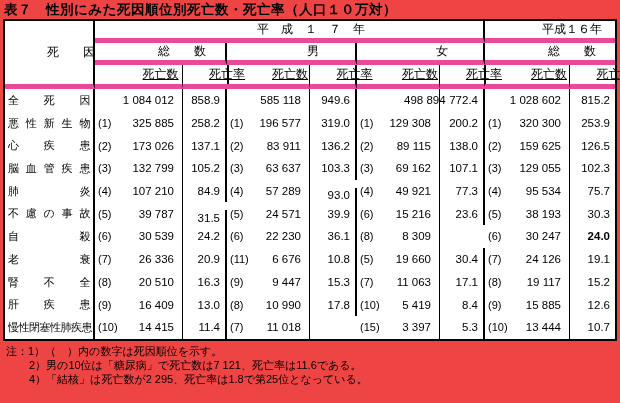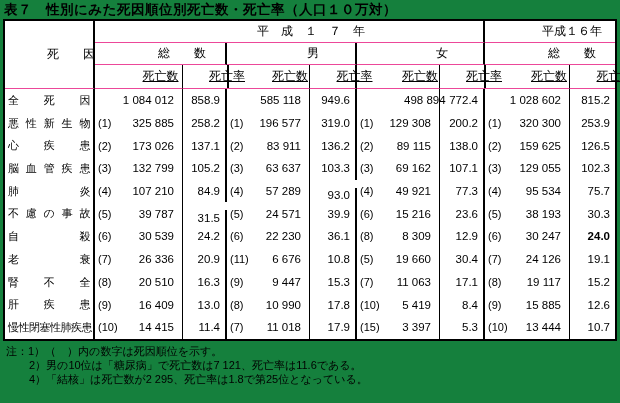--- a/index.html
+++ b/index.html
@@ -1,20 +1,20 @@
 <!DOCTYPE html>
 <html><head>
 <meta charset="utf-8">
 <style>
   * { box-sizing: border-box; margin: 0; padding: 0; }
   html,body { background:#fff; }
   .page {
     position: relative;
     width: 620px; height: 403px;
-    background: #15803d;
+    background: #ef4444;
     color: #000;
     font-family: "Liberation Sans", "DejaVu Sans", sans-serif;
     overflow: hidden;
   }
   .title {
     position: absolute; top: 1px; left: 4px;
     font-size: 13.5px; font-weight: bold;
     letter-spacing: 0.5px;
     white-space: nowrap;
   }
@@ -27,21 +27,21 @@
     background: #fff;
   }
   .c {
     display: flex; align-items: center; justify-content: center;
     font-size: 12px;
     white-space: nowrap;
     overflow: visible;
   }
   .bR1 { border-right: 1px solid #000; }
   .bR2 { border-right: 2px solid #000; }
-  .bB1 { border-bottom: 1px solid #ec4899; padding-left: 44px; }
+  .bB1 { border-bottom: 5px solid #ec4899; padding-left: 44px; }
   .corner { grid-column: 1; grid-row: 1 / 4; }
   .gh17 { grid-column: 2 / 8; grid-row: 1; }
   .gh16 { grid-column: 8 / 10; grid-row: 1; }
   .sh-total  { grid-column: 2 / 4; grid-row: 2; }
   .sh-male   { grid-column: 4 / 6; grid-row: 2; }
   .sh-female { grid-column: 6 / 8; grid-row: 2; }
   .sh-t16    { grid-column: 8 / 10; grid-row: 2; }
   .ch { grid-row: 3; text-decoration: underline; }
   .cause {
     display: block;
@@ -233,21 +233,20 @@
       <div class="c rate bR2" style="grid-area: 10 / 3;">24.2</div>
       <div class="c n bR1" style="grid-area: 10 / 4;">
         <span class="rank">(6)</span>
         <span class="val">22 230</span>
       </div>
       <div class="c rate bR2" style="grid-area: 10 / 5;">36.1</div>
       <div class="c n bR1" style="grid-area: 10 / 6;">
         <span class="rank">(8)</span>
         <span class="val">8 309</span>
       </div>
-      <div class="c rate bR2" style="grid-area: 10 / 7;">12.9</div>
       <div class="c n bR1" style="grid-area: 10 / 8;">
         <span class="rank">(6)</span>
         <span class="val">30 247</span>
       </div>
       <div class="c rate " style="grid-area: 10 / 9; font-weight: bold;">24.0</div>
       <div class="c cause bR2" style="grid-area: 11 / 1;">老 衰</div>
       <div class="c n bR1" style="grid-area: 11 / 2;">
         <span class="rank">(7)</span>
         <span class="val">26 336</span>
       </div>
@@ -312,21 +311,20 @@
       <div class="c cause bR2" style="grid-area: 14 / 1;">慢性閉塞性肺疾患</div>
       <div class="c n bR1" style="grid-area: 14 / 2;">
         <span class="rank">(10)</span>
         <span class="val">14 415</span>
       </div>
       <div class="c rate bR2" style="grid-area: 14 / 3;">11.4</div>
       <div class="c n bR1" style="grid-area: 14 / 4;">
         <span class="rank">(7)</span>
         <span class="val">11 018</span>
       </div>
-      <div class="c rate bR2" style="grid-area: 14 / 5;">17.9</div>
       <div class="c n bR1" style="grid-area: 14 / 6;">
         <span class="rank">(15)</span>
         <span class="val">3 397</span>
       </div>
       <div class="c rate bR2" style="grid-area: 14 / 7;">5.3</div>
       <div class="c n bR1" style="grid-area: 14 / 8;">
         <span class="rank">(10)</span>
         <span class="val">13 444</span>
       </div>
       <div class="c rate " style="grid-area: 14 / 9;">10.7</div>

